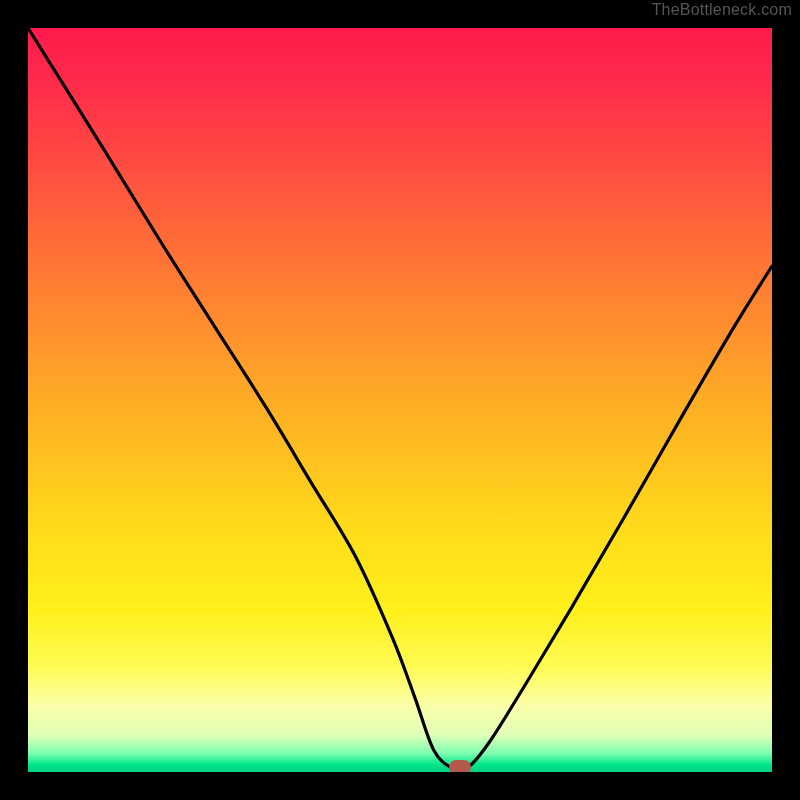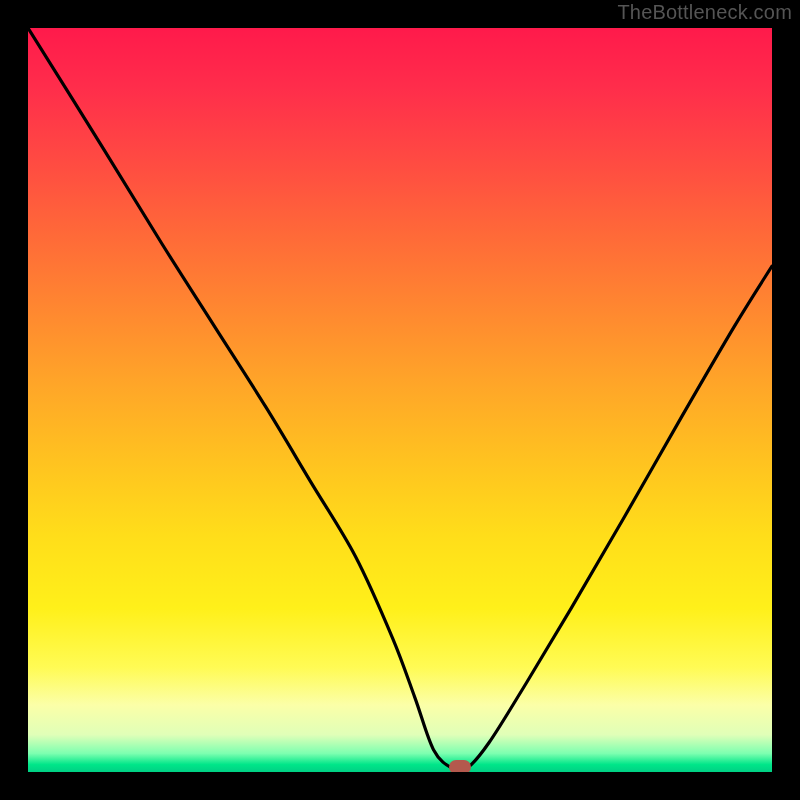--- a/index.html
+++ b/index.html
@@ -15,21 +15,21 @@
     position: relative;
     width: 800px;
     height: 800px;
     background: #000;
   }
   .watermark {
     position: absolute;
     top: 1px;
     right: 8px;
     color: #555;
-    font-size: 20px;
+    font-size: 16px;
     letter-spacing: 0.2px;
     z-index: 20;
     font-weight: 400;
   }
   .plot-area {
     position: absolute;
     left: 28px;
     top: 28px;
     width: 744px;
     height: 744px;

